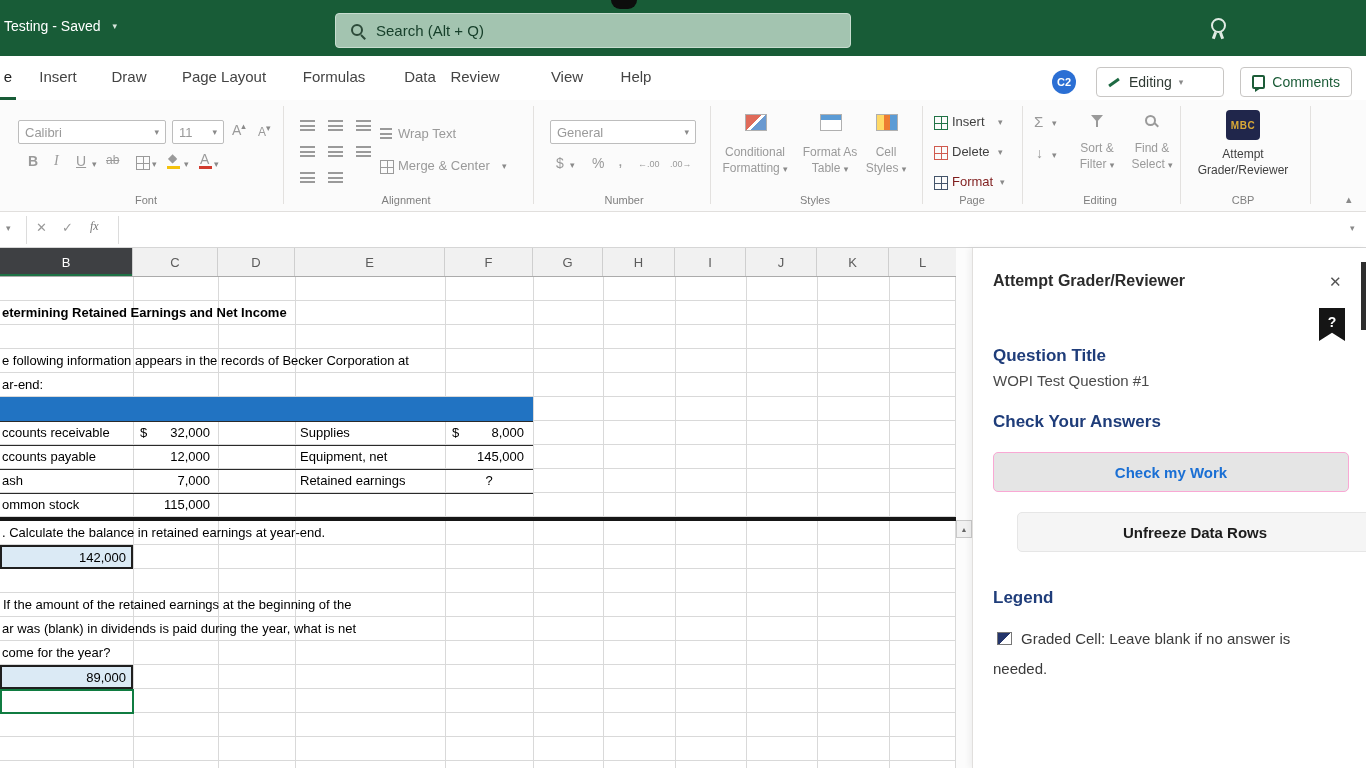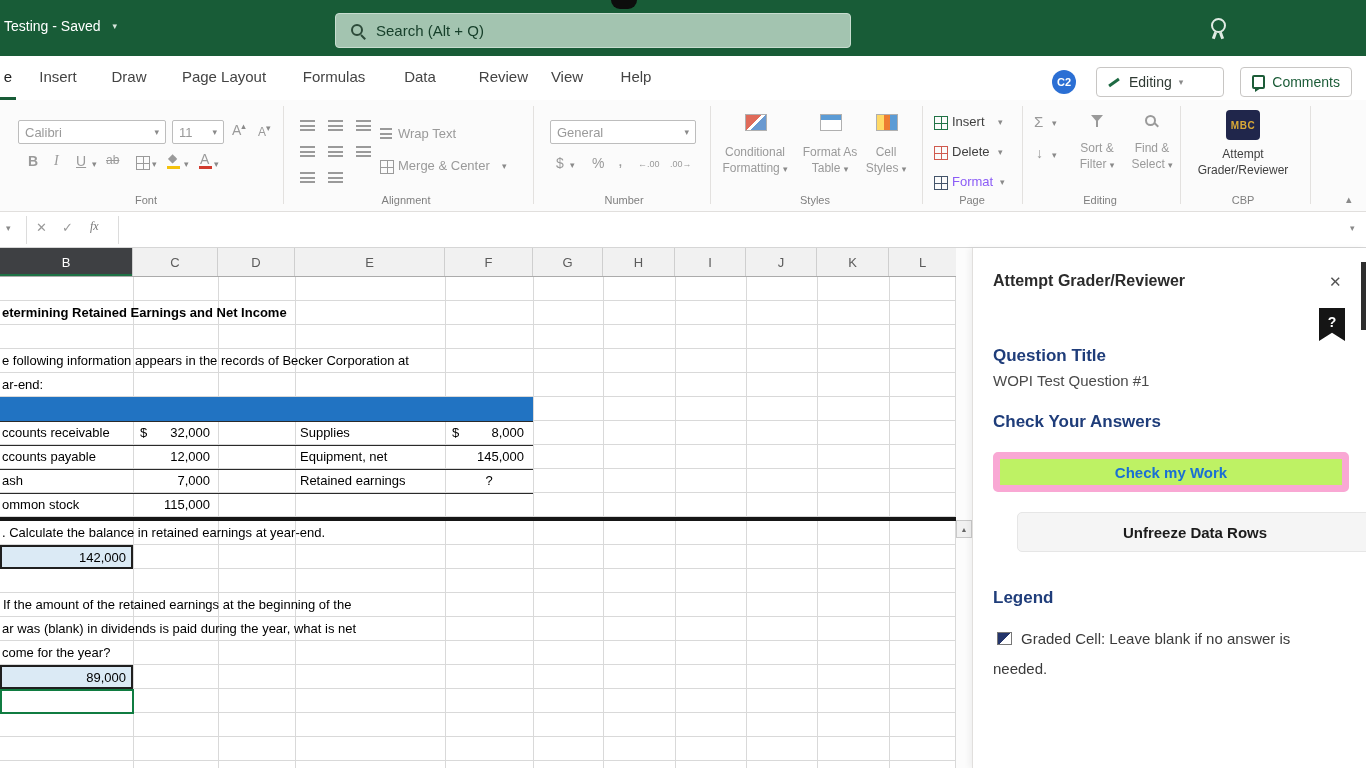--- a/index.html
+++ b/index.html
@@ -75,21 +75,21 @@
   .scrollup{position:absolute;left:956px;top:520px;width:16px;height:18px;background:#F1F1F1;border:1px solid #C9C9C9;box-sizing:border-box;color:#666;font-size:7px;display:flex;align-items:center;justify-content:center;}
   
   .pane{position:absolute;left:972px;top:248px;width:394px;height:520px;background:#fff;border-left:1px solid #E1DFDD;box-shadow:-3px 0 6px rgba(0,0,0,.05);box-sizing:border-box;}
   .pane-title{position:absolute;left:20px;top:24px;font-size:16px;font-weight:700;color:#2b2b2b;}
   .pane-close{position:absolute;left:356px;top:25px;font-size:15px;color:#555;cursor:default;}
   .pthumb{position:absolute;right:0;top:14px;width:5px;height:68px;background:#2E2E2E;}
   .bookmark{position:absolute;left:346px;top:60px;width:26px;height:33px;background:#151515;color:#fff;font-weight:700;font-size:14px;text-align:center;line-height:28px;clip-path:polygon(0 0,100% 0,100% 100%,50% 75%,0 100%);}
   .phead{position:absolute;left:20px;font-size:17px;font-weight:700;color:#1F3D7A;}
   .ptext{position:absolute;font-size:15px;color:#4a4a4a;}
   .pbtn{position:absolute;left:20px;width:356px;height:40px;border-radius:5px;display:flex;align-items:center;justify-content:center;font-size:15px;font-weight:700;box-sizing:border-box;cursor:default;}
-  .pbtn.primary{background:#bef264;border:7px solid #f9a8d4;color:#1A6FD4;}
+  .pbtn.primary{background:#e5e5e5;border:1px solid #f9a8d4;color:#1A6FD4;}
   .pbtn.secondary{background:#F5F5F5;border:1px solid #E6E6E6;color:#1c1c1c;}
   .gflag{position:absolute;left:24px;top:384px;width:15px;height:13px;border:1px solid #777;background:linear-gradient(135deg,#24356B 0 52%,#fff 52%);box-sizing:border-box;}
 </style>
 </head>
 <body>
 
 <div class="screen">
 
   <div class="titlebar">
     <div class="doc-title">
@@ -108,21 +108,21 @@
   </div>
   <div class="notch"></div>
 
   <div class="tabrow">
     <div class="tab cut" style="left:0;width:16px;">e</div>
     <div class="tab" style="left:24px;width:68px;">Insert</div>
     <div class="tab" style="left:98px;width:62px;">Draw</div>
     <div class="tab" style="left:168px;width:112px;">Page Layout</div>
     <div class="tab" style="left:288px;width:92px;">Formulas</div>
     <div class="tab" style="left:390px;width:60px;">Data</div>
-    <div class="tab" style="left:458px;width:70px;text-align:right;">Review</div>
+    <div class="tab" style="left:440px;width:70px;">Review</div>
     <div class="tab" style="left:536px;width:62px;">View</div>
     <div class="tab" style="left:606px;width:60px;">Help</div>
   </div>
   <div class="avatar">C2</div>
   <div class="pillbtn" style="left:1096px;width:128px;">
     <span class="pencil"></span>
     <span>Editing</span>
     <span class="chev">▾</span>
   </div>
   <div class="pillbtn" style="left:1240px;width:112px;color:#1C5C38;">
@@ -216,21 +216,21 @@
       <span class="txt" style="left:952px;top:14px;color:#3f3f3f;">Insert</span>
       <span class="chev" style="position:absolute;left:998px;top:18px;">▾</span>
     </div>
     <div>
       <span class="grid-icon" style="left:934px;top:46px;border-color:#D05A4E;background:linear-gradient(#D05A4E,#D05A4E) center/100% 1px no-repeat,linear-gradient(#D05A4E,#D05A4E) center/1px 100% no-repeat;"></span>
       <span class="txt" style="left:952px;top:44px;color:#3f3f3f;">Delete</span>
       <span class="chev" style="position:absolute;left:998px;top:48px;">▾</span>
     </div>
     <div>
       <span class="grid-icon" style="left:934px;top:76px;border-color:#44546A;background:linear-gradient(#44546A,#44546A) center/100% 1px no-repeat,linear-gradient(#44546A,#44546A) center/1px 100% no-repeat;"></span>
-      <span class="txt" style="left:952px;top:74px;color:#8b5cf6;">Format</span>
+      <span class="txt" style="left:952px;top:74px;color:#7f1d1d;">Format</span>
       <span class="chev" style="position:absolute;left:1000px;top:78px;">▾</span>
     </div>
     <span class="glabel" style="left:972px;">Page</span>
 
     <span class="ibtn" style="left:1034px;top:14px;font-size:15px;">Σ</span>
     <span class="chev" style="position:absolute;left:1052px;top:19px;">▾</span>
     <span class="ibtn" style="left:1036px;top:46px;">↓</span>
     <span class="chev" style="position:absolute;left:1052px;top:51px;">▾</span>
     <div>
       <span class="funnel" style="left:1090px;top:14px;"></span>

